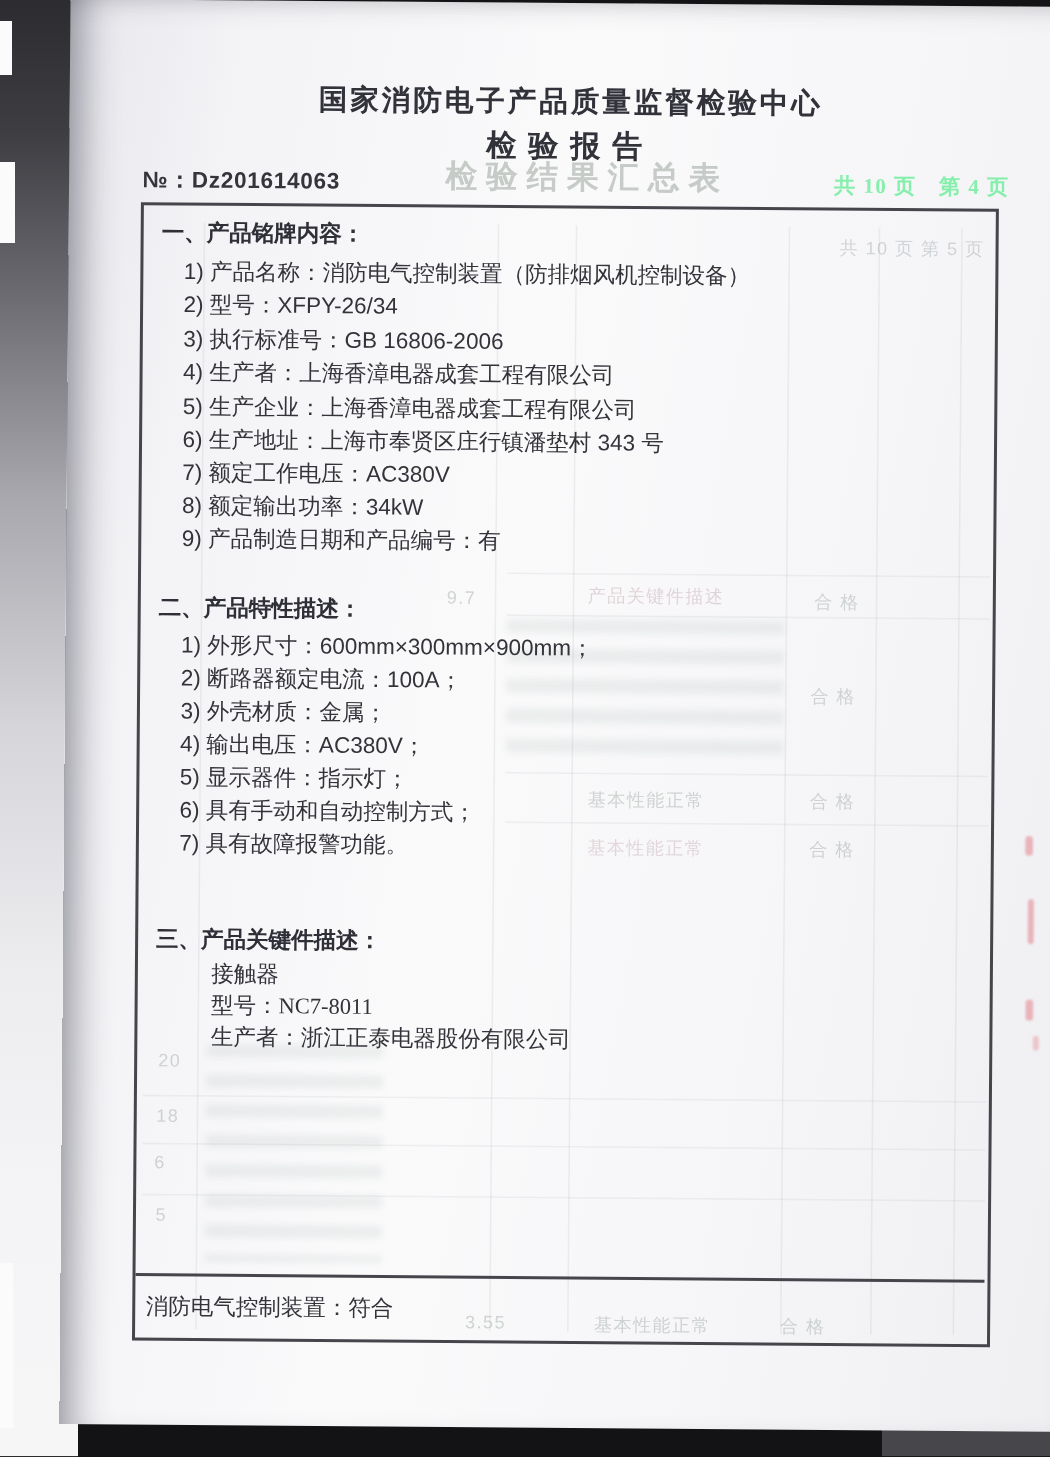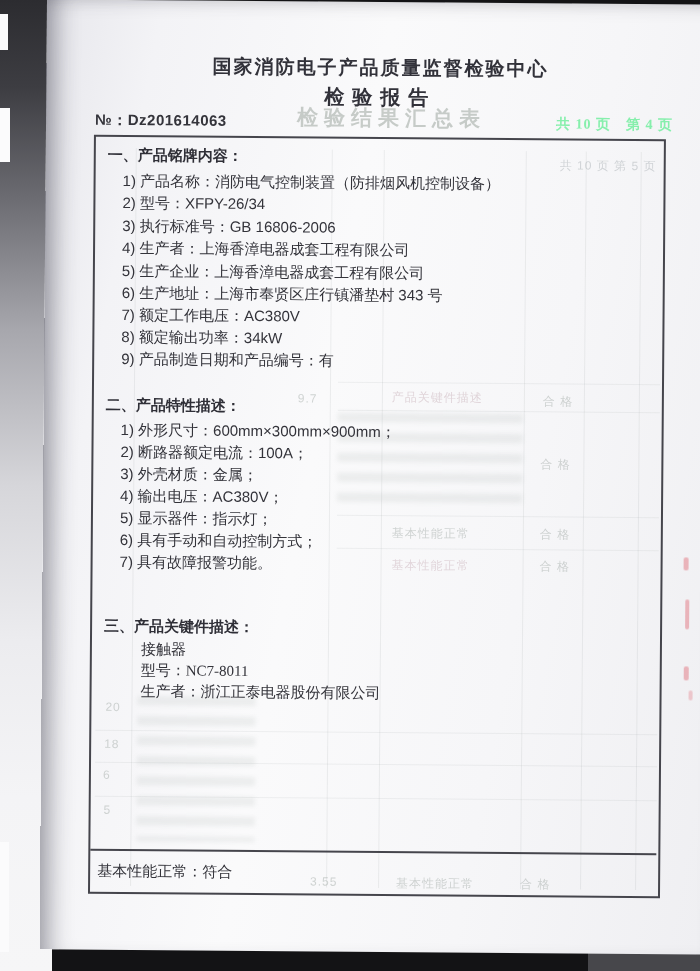--- a/index.html
+++ b/index.html
@@ -133,15 +133,15 @@
     <div class="line" style="left:123px;top:489px;">4) 输出电压：AC380V；</div>
     <div class="line" style="left:123px;top:511px;">5) 显示器件：指示灯；</div>
     <div class="line" style="left:123px;top:533px;">6) 具有手动和自动控制方式；</div>
     <div class="line" style="left:123px;top:555px;">7) 具有故障报警功能。</div>
 
     <div class="line sec-title" style="left:108px;top:619px;">三、产品关键件描述：</div>
     <div class="line" style="left:145px;top:642px;">接触器</div>
     <div class="line" style="left:145px;top:663px;font-family:Liberation Serif, serif;">型号：NC7-8011</div>
     <div class="line" style="left:145px;top:684px;">生产者：浙江正泰电器股份有限公司</div>
 
-    <div class="line" style="left:103px;top:864px;"><span>基本性能正常：</span><span>符合</span></div>
+    <div class="line" style="left:103px;top:864px;"><span>消防电气控制装置：</span><span>符合</span></div>
   </div>
 </div>
 
 </body></html>

